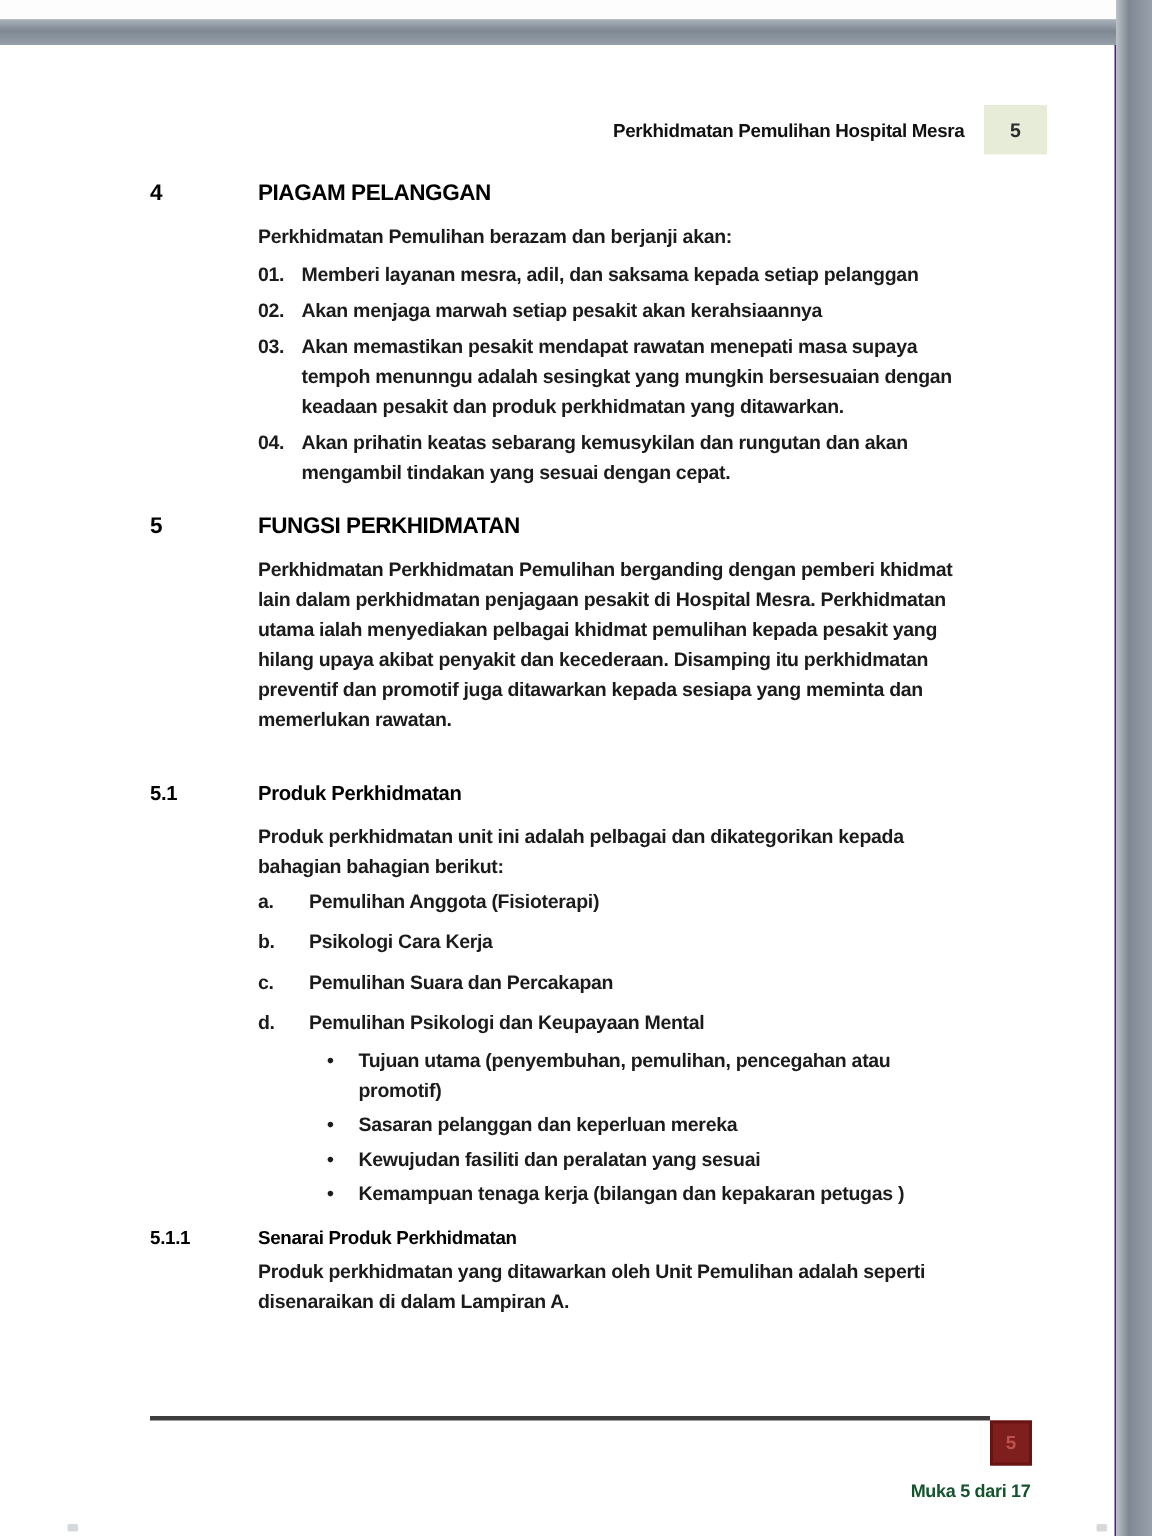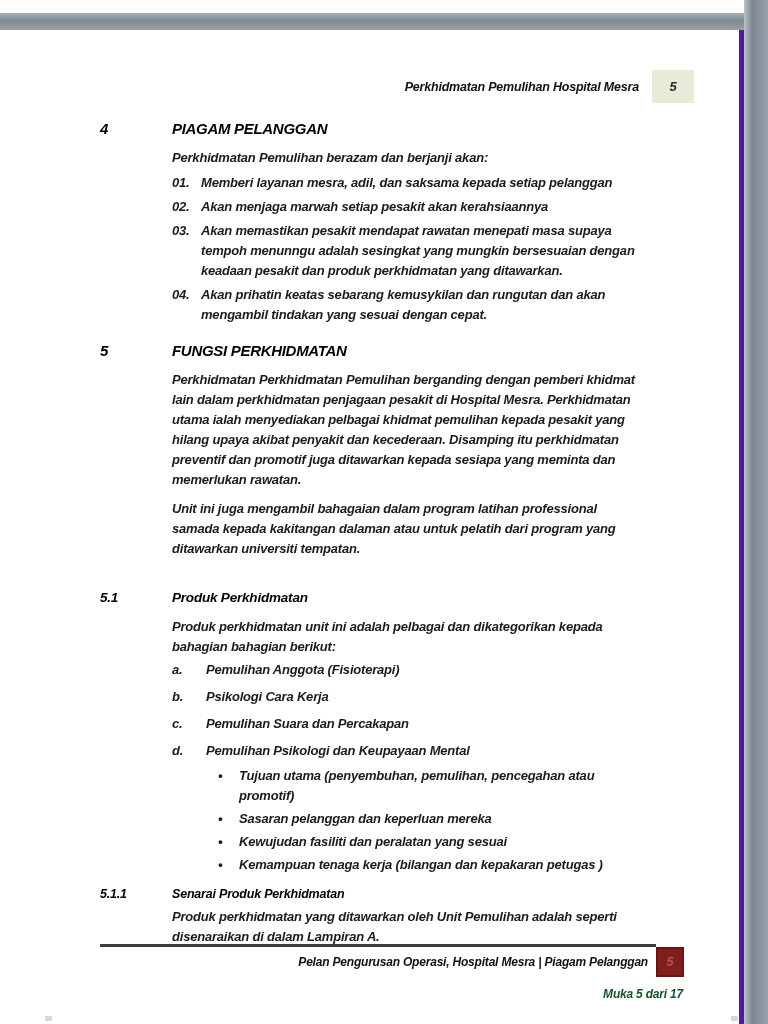--- a/index.html
+++ b/index.html
@@ -19,22 +19,21 @@
     position:absolute; left:0; top:13px; width:768px; height:17px;
     background:linear-gradient(to bottom,#aab1b9 0%,#7e8893 45%,#97a0a9 100%);
   }
   .right-band {
     position:absolute; left:744px; top:0; width:24px; height:1024px;
     background:linear-gradient(to right,#bcc2c8 0%,#7e8893 35%,#99a1ab 100%);
   }
   .page {
     position:absolute; left:0; top:30px; width:744px; height:994px;
     background:#ffffff;
-    border-right:5px solid #4c1d95;
-    font-style:italic;
+    border-right:1px solid #4c1d95;
   }
   .crop-dot {
     position:absolute; width:7px; height:5px; background:#d6d9dc; border-radius:1px;
   }
 
   
   .header-row {
     margin:40px 45px 0 100px;
     display:flex; justify-content:flex-end; align-items:center;
   }
@@ -128,21 +127,20 @@
         <span class="onum">04.</span>
         <span class="otext">Akan prihatin keatas sebarang kemusykilan dan rungutan dan akan mengambil tindakan yang sesuai dengan cepat.</span>
       </div>
     </div>
 
     <div class="sect h1">
       <div class="sect-num h1t">5</div>
       <div class="h1t">FUNGSI PERKHIDMATAN</div>
     </div>
     <div class="indent intro">Perkhidmatan Perkhidmatan Pemulihan berganding dengan pemberi khidmat lain dalam perkhidmatan penjagaan pesakit di Hospital Mesra. Perkhidmatan utama ialah menyediakan pelbagai khidmat pemulihan kepada pesakit yang hilang upaya akibat penyakit dan kecederaan. Disamping itu perkhidmatan preventif dan promotif juga ditawarkan kepada sesiapa yang meminta dan memerlukan rawatan.</div>
-    <div class="indent para">Unit ini juga mengambil bahagaian dalam program latihan professional samada kepada kakitangan dalaman atau untuk pelatih dari program yang ditawarkan universiti tempatan.</div>
 
     <div class="sect h2">
       <div class="sect-num h2t">5.1</div>
       <div class="h2t">Produk Perkhidmatan</div>
     </div>
     <div class="indent intro">Produk perkhidmatan unit ini adalah pelbagai dan dikategorikan kepada bahagian bahagian berikut:</div>
 
     <div class="indent">
       <div class="aitem" style="margin-top:3px;">
         <span class="anum">a.</span>
@@ -186,20 +184,19 @@
       <div class="sect-num h3t">5.1.1</div>
       <div class="h3t">Senarai Produk Perkhidmatan</div>
     </div>
     <div class="indent tight">Produk perkhidmatan yang ditawarkan oleh Unit Pemulihan adalah seperti disenaraikan di dalam Lampiran A.</div>
 
   </div>
 
   <div class="footer">
     <div class="f-line"></div>
     <div class="f-badge">5</div>
-    <div class="f-text">Pelan Pengurusan Operasi, Hospital Mesra | Piagam Pelanggan</div>
     <div class="f-page">Muka 5 dari 17</div>
   </div>
 
   <div class="crop-dot" style="left:45px; top:986px;"></div>
   <div class="crop-dot" style="left:731px; top:986px;"></div>
 
 </div>
 
 </body></html>

